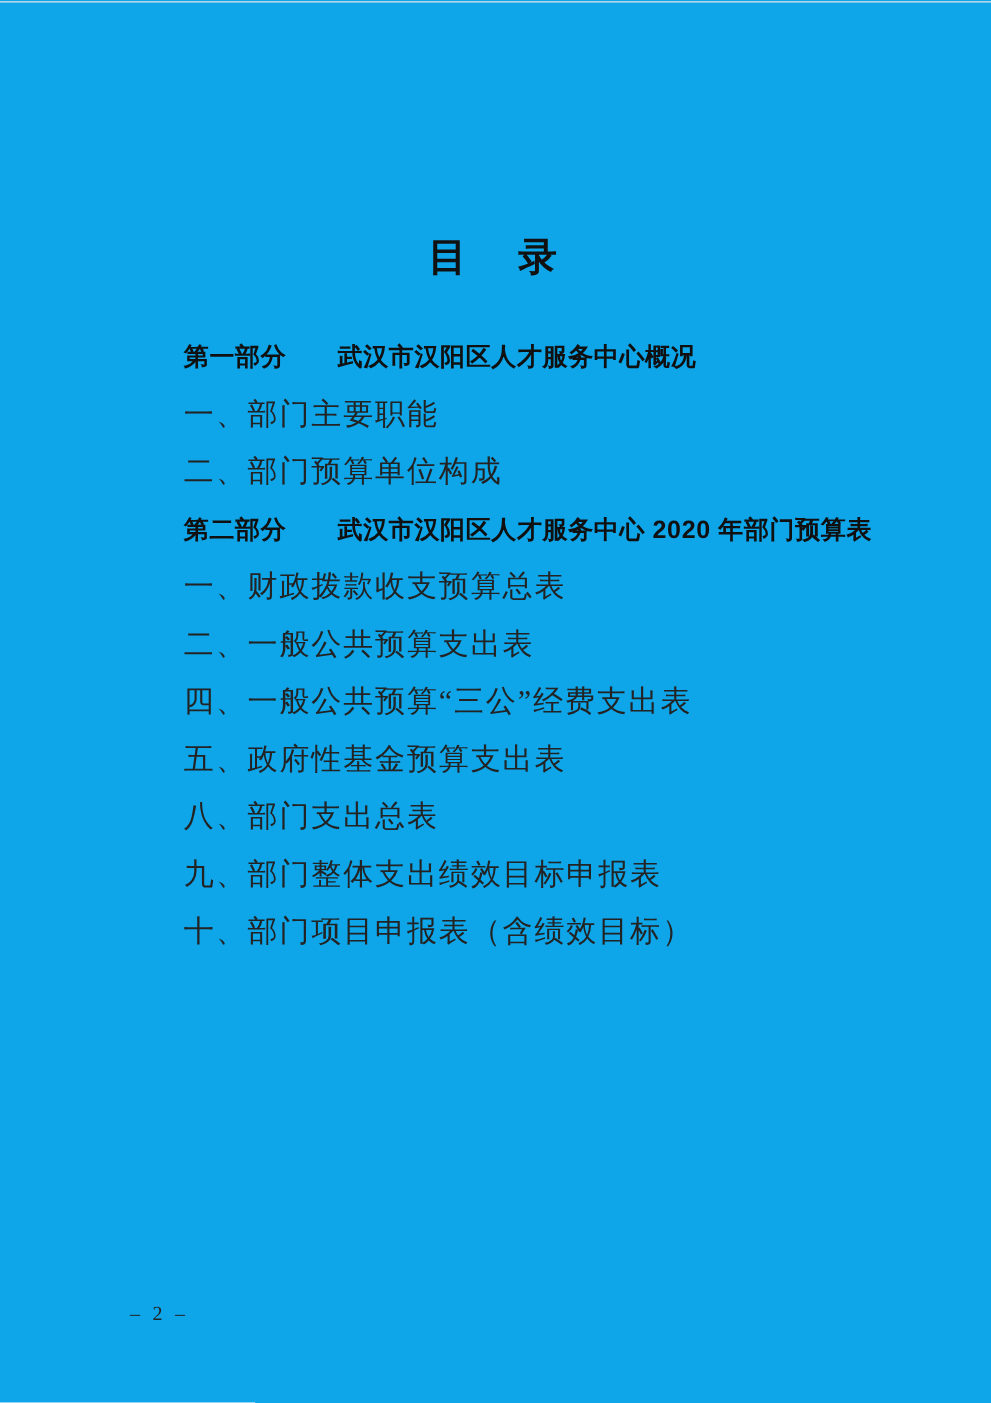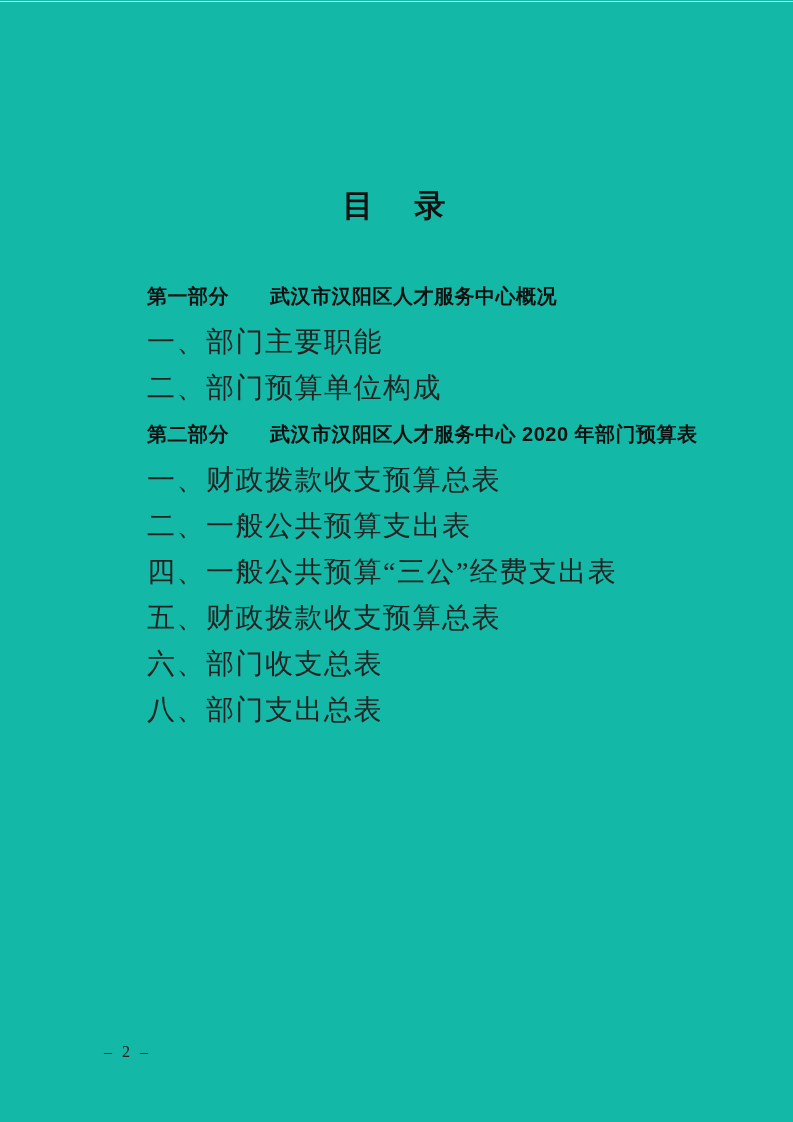--- a/index.html
+++ b/index.html
@@ -4,21 +4,21 @@
 <style>
   html, body {
     margin: 0;
     padding: 0;
     background: #ffffff;
   }
   .page {
     position: relative;
     width: 793px;
     height: 1122px;
-    background: #14b8a6;
+    background: #0ea5e9;
     color: #1b1b1b;
     font-family: "Liberation Serif", "DejaVu Serif", serif;
     overflow: hidden;
   }
   .scan-edge {
     position: absolute;
     top: 1px;
     left: 0;
     right: 0;
     height: 1px;
@@ -34,27 +34,27 @@
     text-align: center;
     font-family: "Liberation Sans", "DejaVu Sans", sans-serif;
     font-weight: bold;
     font-size: 31px;
     letter-spacing: 5px;
     color: #111111;
   }
   .toc {
     position: absolute;
     left: 147px;
-    top: 273px;
+    top: 263px;
     right: 40px;
   }
   .toc-line {
     height: 46px;
     line-height: 46px;
-    font-size: 28px;
+    font-size: 24px;
     letter-spacing: 1.5px;
     white-space: pre;
     color: #232323;
   }
   .toc-line.heading {
     font-family: "Liberation Sans", "DejaVu Sans", sans-serif;
     font-weight: bold;
     font-size: 20px;
     letter-spacing: 0.5px;
     color: #101010;
@@ -81,19 +81,20 @@
 
   <div class="toc">
     <div class="toc-line heading">第一部分　　武汉市汉阳区人才服务中心概况</div>
     <div class="toc-line item">一、部门主要职能</div>
     <div class="toc-line item">二、部门预算单位构成</div>
 
     <div class="toc-line heading">第二部分　　武汉市汉阳区人才服务中心 2020 年部门预算表</div>
     <div class="toc-line item">一、财政拨款收支预算总表</div>
     <div class="toc-line item">二、一般公共预算支出表</div>
     <div class="toc-line item">四、一般公共预算“三公”经费支出表</div>
-    <div class="toc-line item">五、财政拨款收支预算总表</div>
-    <div class="toc-line item">六、部门收支总表</div>
+    <div class="toc-line item">五、政府性基金预算支出表</div>
     <div class="toc-line item">八、部门支出总表</div>
+    <div class="toc-line item">九、部门整体支出绩效目标申报表</div>
+    <div class="toc-line item">十、部门项目申报表（含绩效目标）</div>
   </div>
 
   <div class="page-footer">– 2 –</div>
 </div>
 
 </body></html>

